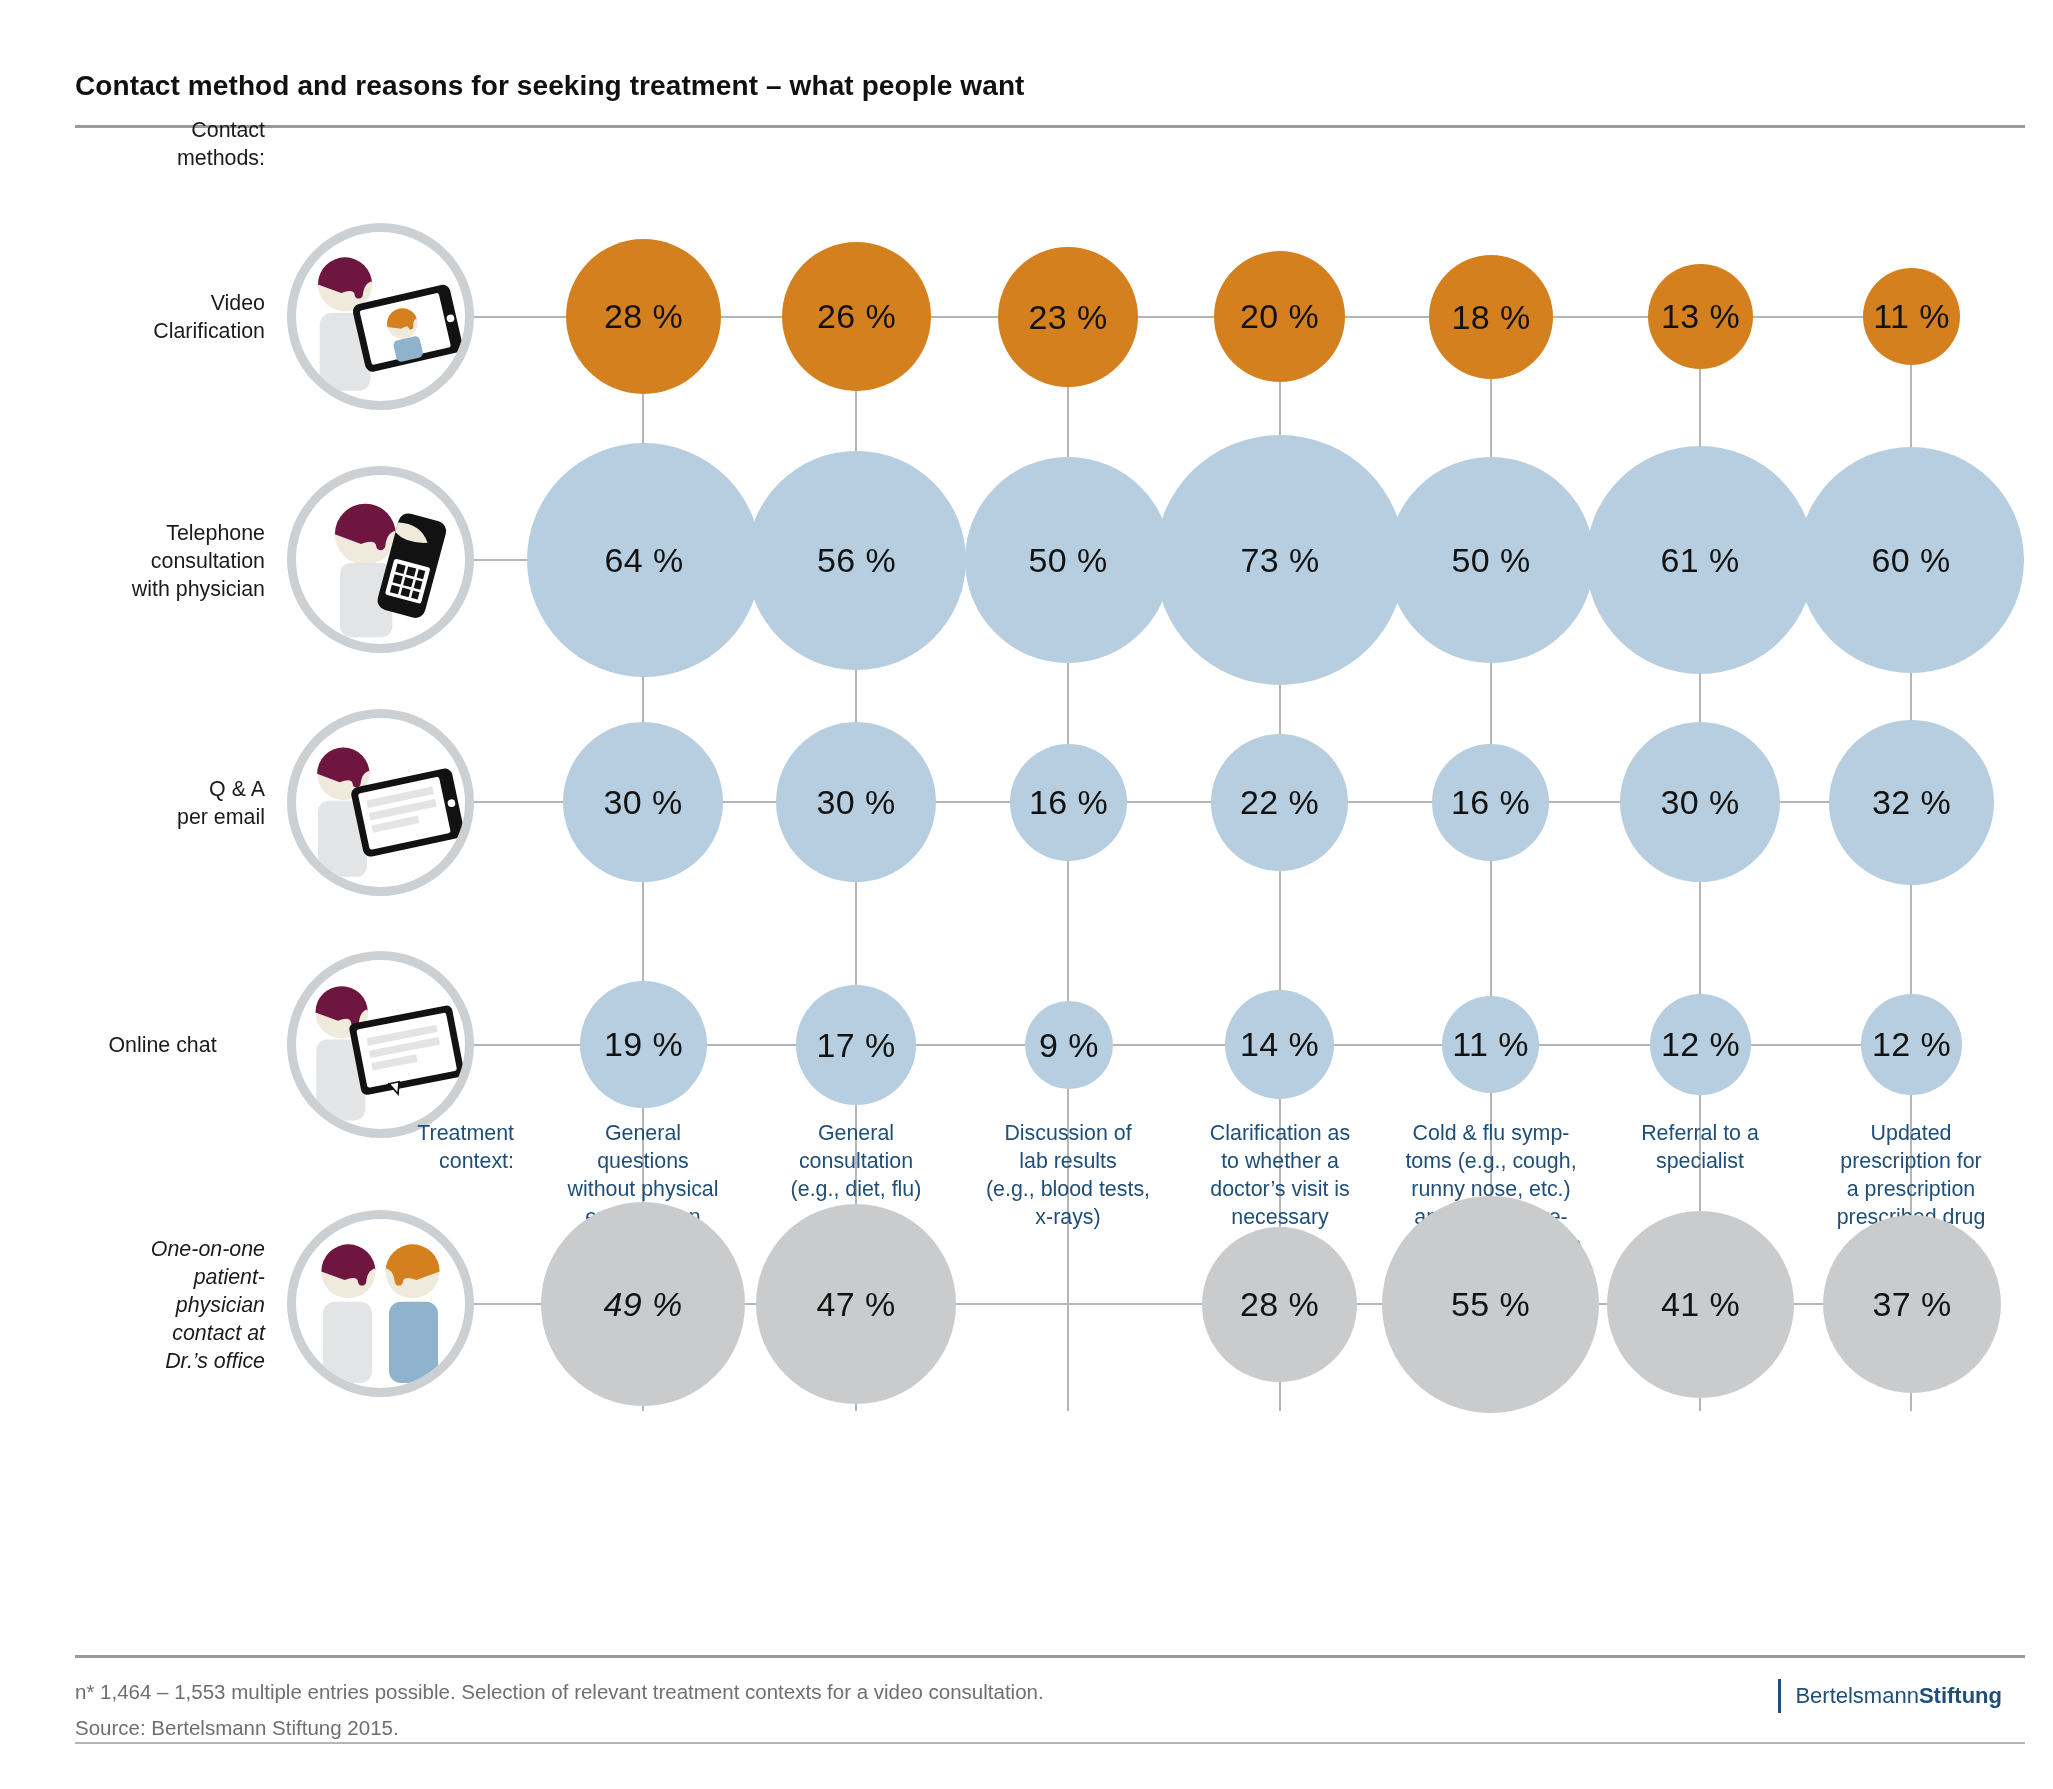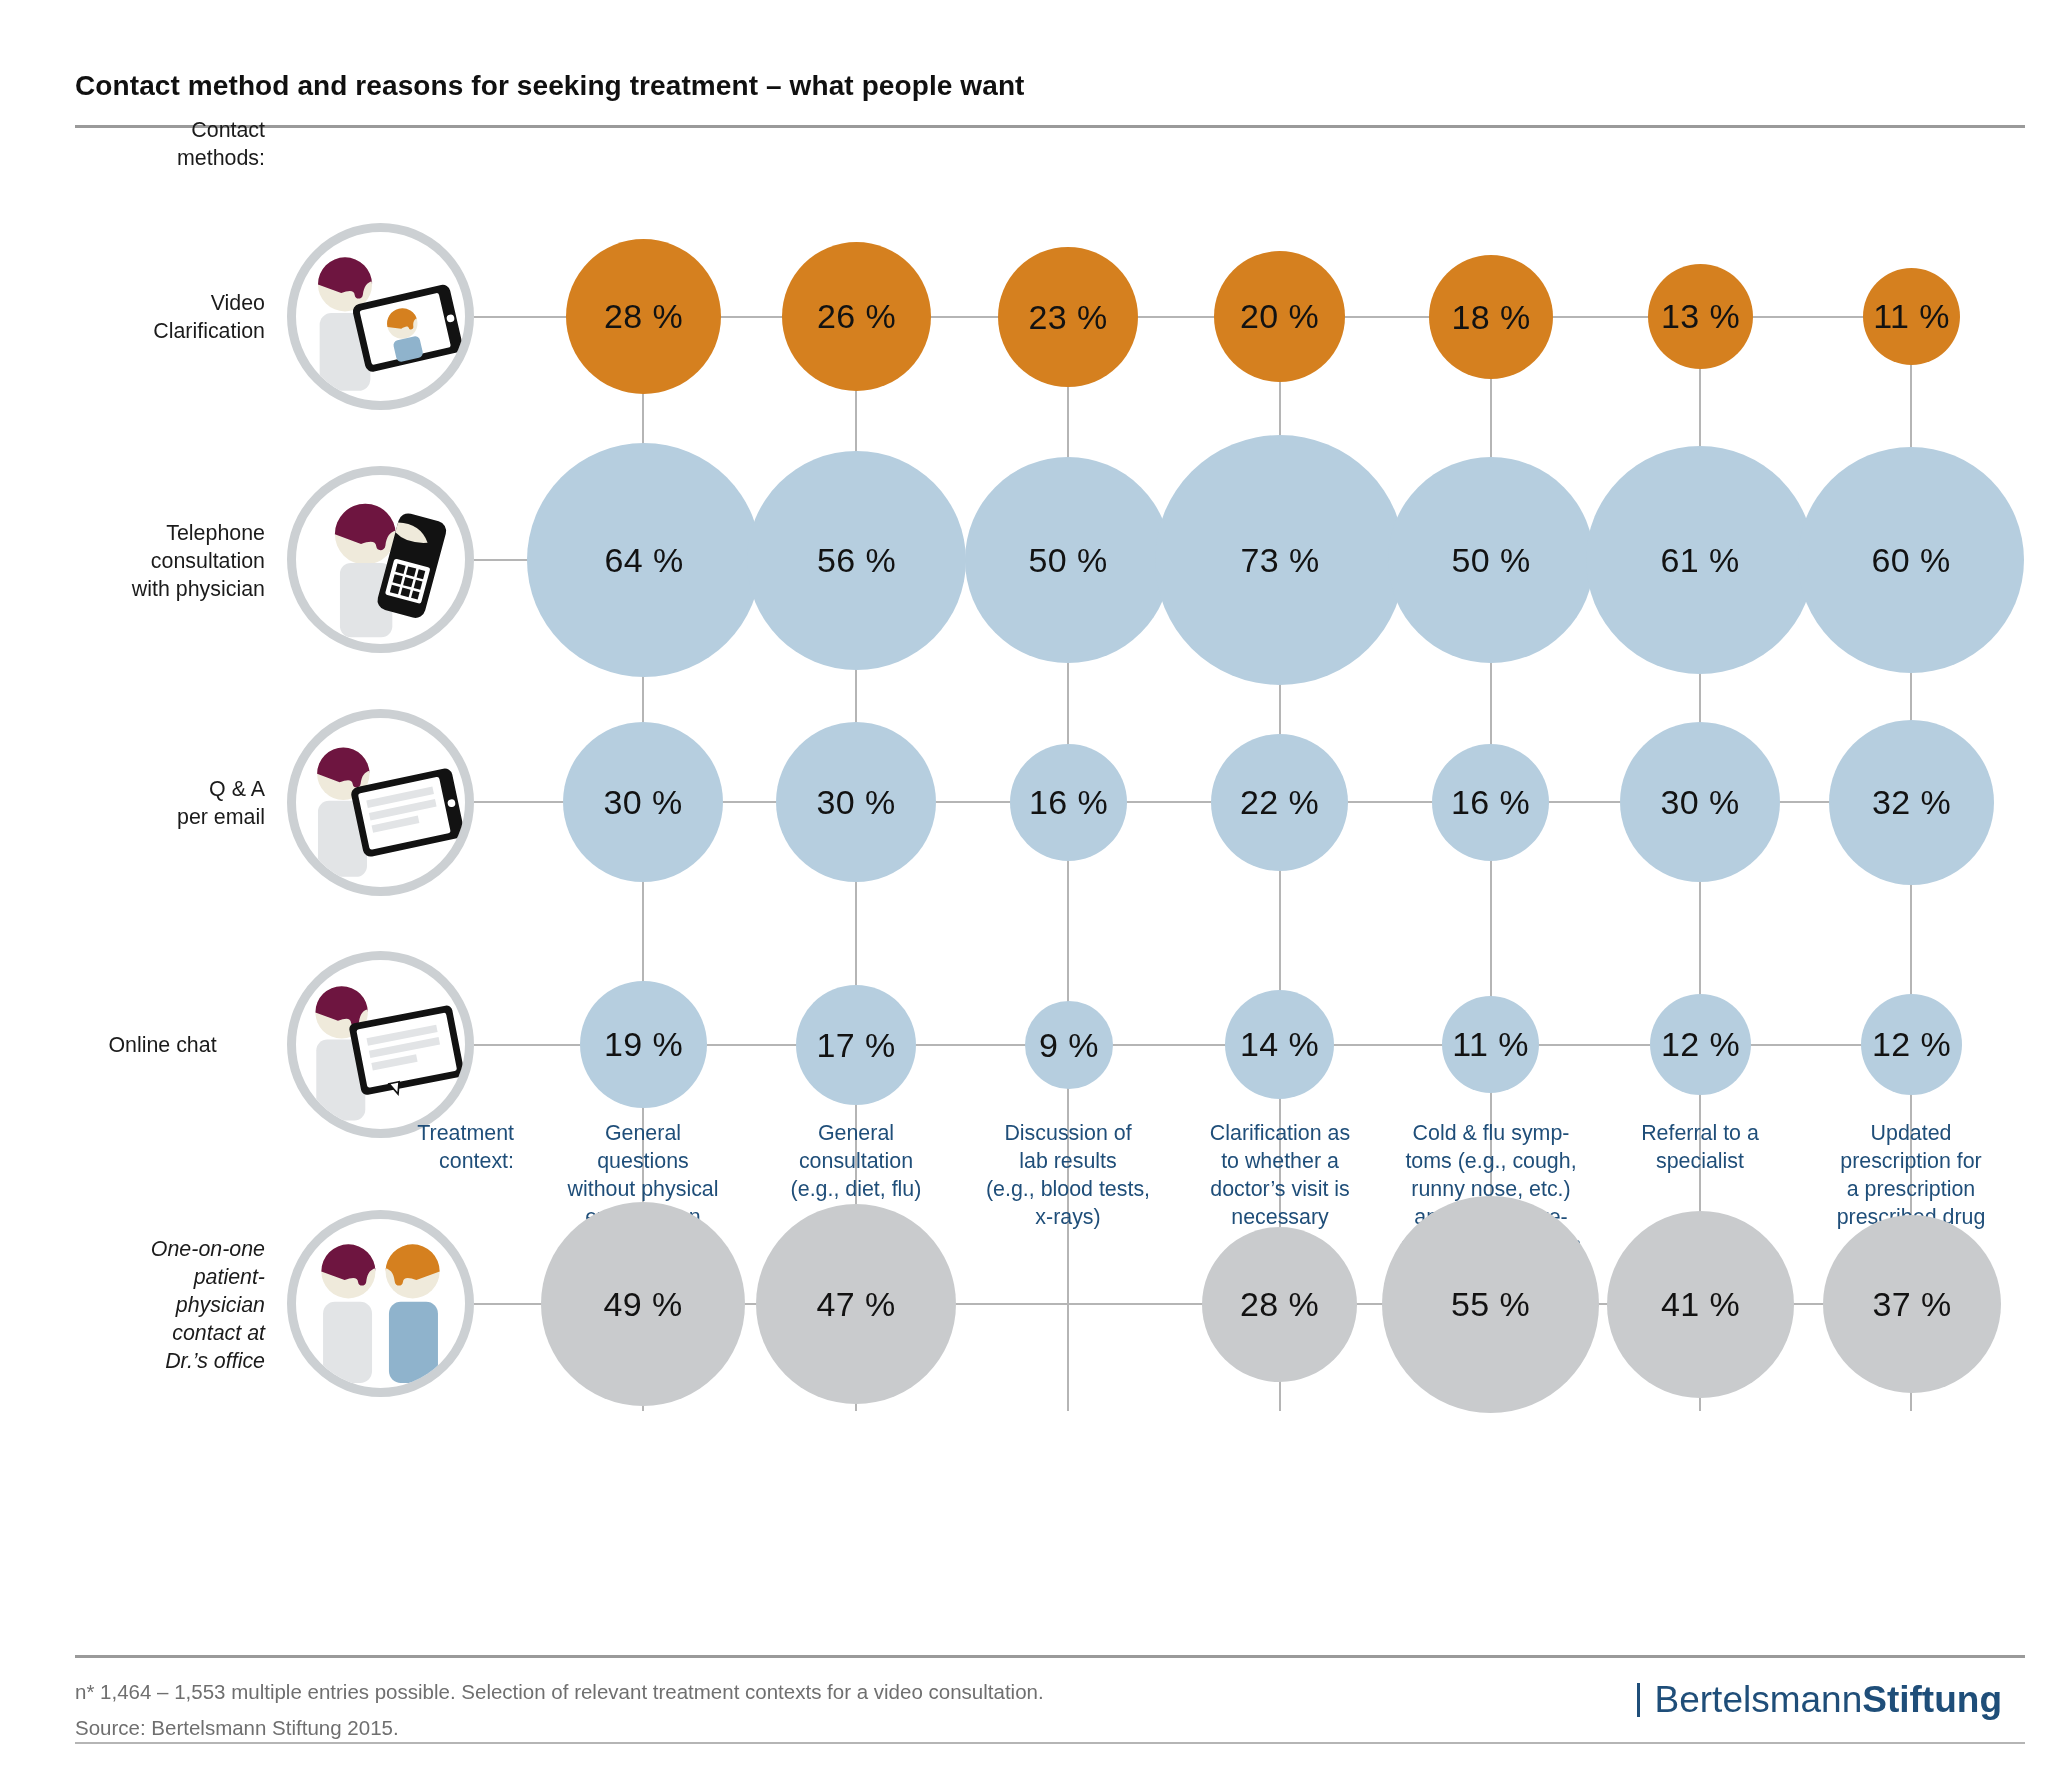--- a/index.html
+++ b/index.html
@@ -88,21 +88,21 @@
   .foot-rule2{
     position:absolute;left:51px;top:1742px;width:1950px;height:1.8px;
     background:#b5b5b5;
   }
   .foot-note{
     position:absolute;left:51px;top:1674px;
     font-size:20.5px;line-height:36px;color:#6f6f6f;
   }
   .logo{
     position:absolute;right:51px;top:1679px;
-    font-size:37px;color:#1f4e79;white-space:nowrap;
+    font-size:22px;color:#1f4e79;white-space:nowrap;
     display:flex;align-items:center;gap:14.3px;
   }
   .logo .bar{display:inline-block;width:3.6px;height:34px;background:#1f4e79;}
   .logo b{font-weight:bold;}
   .logo .light{font-weight:normal;}
 </style>
 </head>
 <body>
 
 <div class="page">
@@ -343,21 +343,21 @@
     <path d="M 30 62 a 32 32 0 0 1 64 0
              l 0 -3.84
              c -5.76 1.6 -9.6 5.76 -10.88 16
              c -0.64 5.76 -8.96 6.4 -9.6 0.64
              c -0.64 -6.4 -7.04 -5.76 -16 -2.56
              Z" fill="#d5801f"></path>
      </g>
      <rect x="110" y="98" width="58" height="96" rx="14" fill="#8fb3cc"></rect>
    </svg>
       </div>
-      <div class="bubble b-grey" style="left: 517px; top: 1068px; width: 204px; height: 204px; z-index: 2;">
+      <div class="bubble b-grey" style="left: 517px; top: 1068px; width: 204px; height: 204px; z-index: 2; font-style: italic;">
         <span>49 %</span>
       </div>
       <div class="bubble b-grey" style="left: 732px; top: 1070px; width: 200px; height: 200px; z-index: 2;">
         <span>47 %</span>
       </div>
       <div class="bubble b-grey" style="left: 1178px; top: 1093px; width: 155px; height: 155px; z-index: 2;">
         <span>28 %</span>
       </div>
       <div class="bubble b-grey" style="left: 1358px; top: 1062px; width: 217px; height: 217px; z-index: 2;">
         <span>55 %</span>

